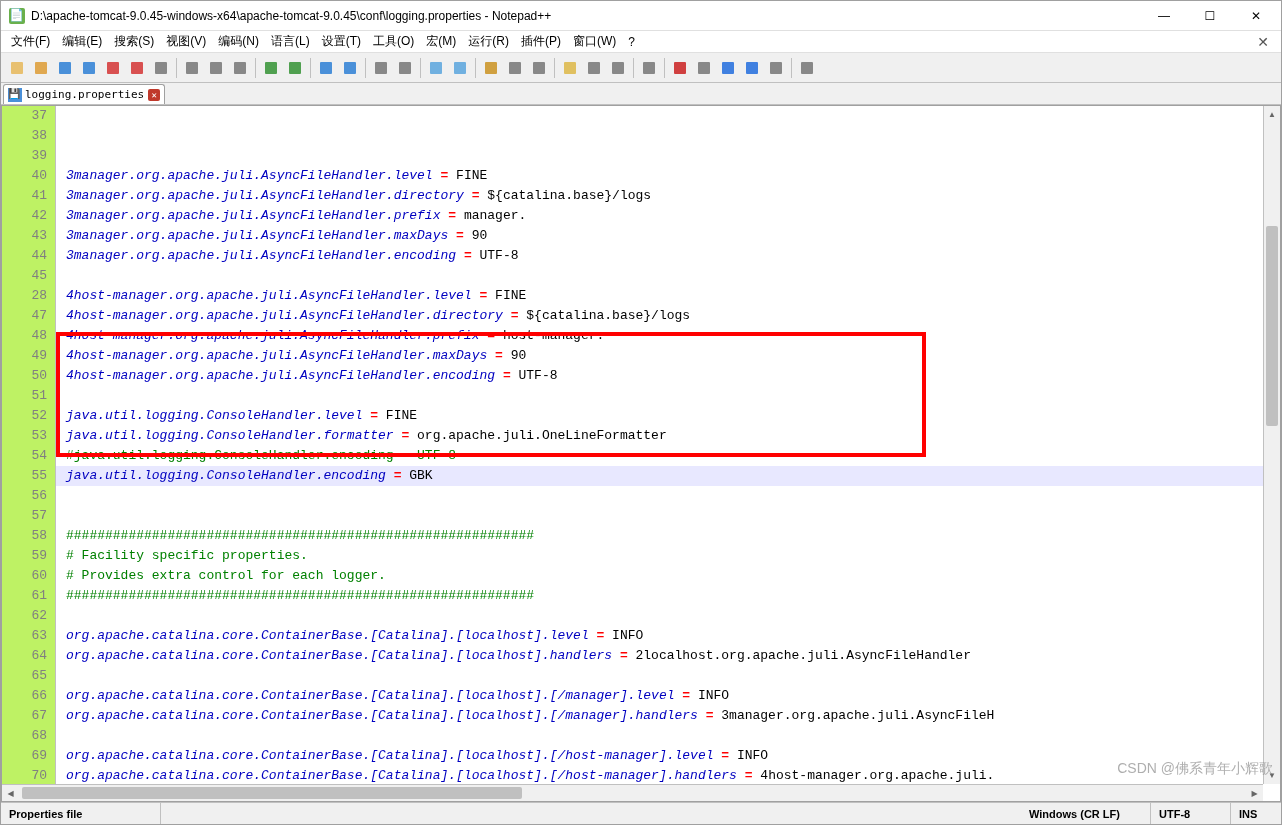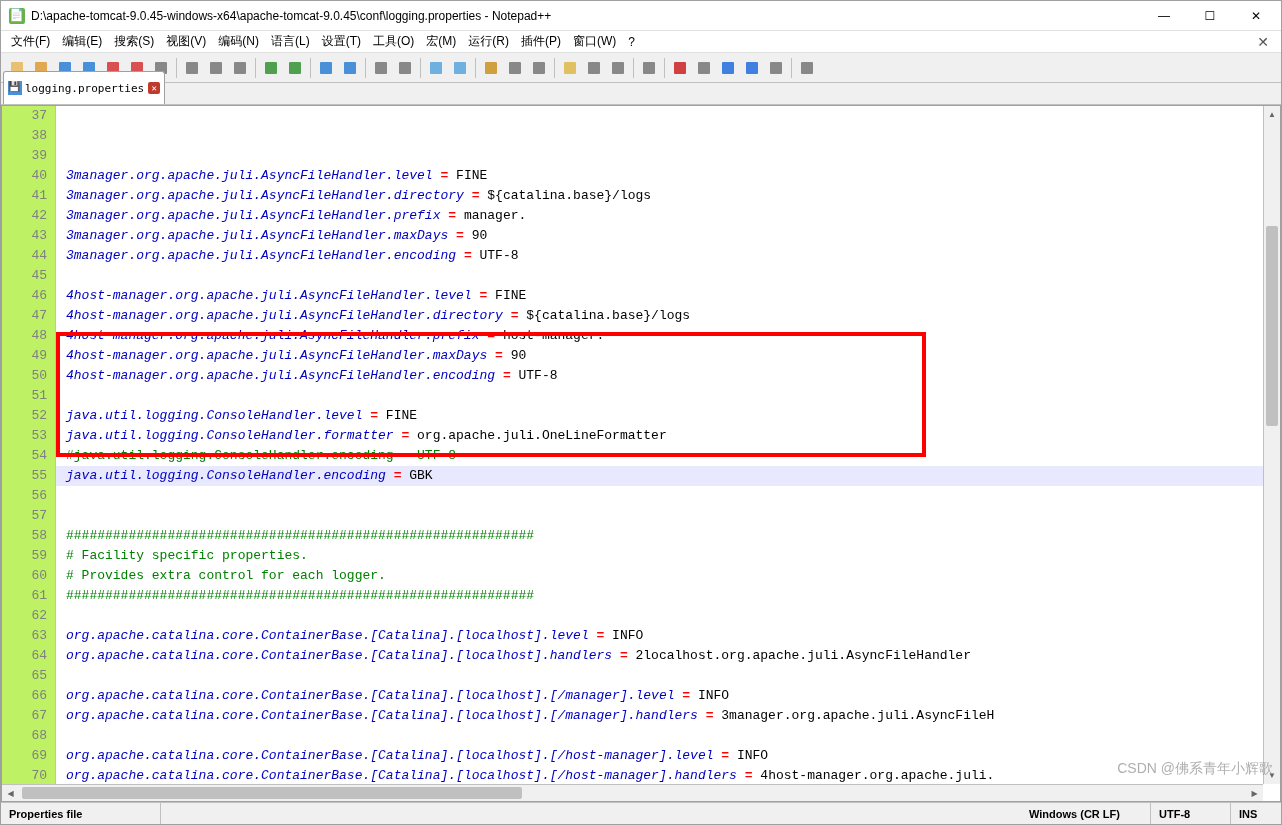--- a/index.html
+++ b/index.html
@@ -12,21 +12,21 @@
   .winbtns { display:flex; }
   .winbtn { width:46px; height:28px; display:flex; align-items:center; justify-content:center; font-size:12px; }
   .menubar { height:22px; display:flex; align-items:center; padding:0 4px; border-bottom:1px solid #e0e0e0; font-family:"Microsoft YaHei",sans-serif; }
   .menuitem { padding:2px 6px; }
   .mclose { margin-left:auto; padding:2px 8px; font-size:14px; color:#555; }
   .toolbar { height:30px; background:#f0f0f0; border-bottom:1px solid #c0c0c0; display:flex; align-items:center; padding:0 4px; gap:0; }
   .tbtn { width:22px; height:22px; margin:0 1px; display:flex; align-items:center; justify-content:center; border:1px solid transparent; border-radius:2px; }
   .tbtn svg { width:16px; height:16px; }
   .tsep { width:1px; height:20px; background:#c0c0c0; margin:0 3px; }
   .tabbar { height:22px; background:#f0f0f0; border-bottom:1px solid #c0c0c0; display:flex; align-items:flex-end; padding:0 2px; }
-  .tab { height:33px; background:#fff; border:1px solid #a0a0a0; border-bottom:none; border-radius:3px 3px 0 0; display:flex; align-items:center; padding:0 4px; font-size:11px; font-family:"SimSun",monospace; }
+  .tab { height:20px; background:#fff; border:1px solid #a0a0a0; border-bottom:none; border-radius:3px 3px 0 0; display:flex; align-items:center; padding:0 4px; font-size:11px; font-family:"SimSun",monospace; }
   .tab .ticon { width:14px; height:14px; background:#4a90d9; margin-right:3px; position:relative; }
   .tab .ticon::before { content:"💾"; font-size:10px; position:absolute; left:0; top:0; }
   .tab .tclose { width:12px; height:12px; background:#c0392b; color:#fff; font-size:9px; display:flex; align-items:center; justify-content:center; margin-left:4px; border-radius:2px; }
   .editor-wrap { flex:1; display:flex; background:#fff; position:relative; overflow:hidden; }
   .editor-border { border:1px solid #a0a0a0; flex:1; display:flex; position:relative; overflow:hidden; }
   .gutter { width:54px; background:#bef264; color:#808080; font-family:Consolas,"Courier New",monospace; font-size:13px; text-align:right; padding-right:8px; line-height:20px; border-right:1px solid #c0c0c0; }
   .code { flex:1; font-family:Consolas,"Courier New",monospace; font-size:13px; line-height:20px; white-space:pre; overflow:hidden; position:relative; }
   .line { height:20px; padding-left:10px; position:relative; }
   .line.cur { background:#e8e8ff; }
   .k1 { color:#0000C0; font-style:italic; }
@@ -261,21 +261,21 @@
         <div class="gutter" id="gutter">
             <div>37</div>
             <div>38</div>
             <div>39</div>
             <div>40</div>
             <div>41</div>
             <div>42</div>
             <div>43</div>
             <div>44</div>
             <div>45</div>
-            <div>46</div>
+            <div>28</div>
             <div>47</div>
             <div>48</div>
             <div>49</div>
             <div>50</div>
             <div>51</div>
             <div>52</div>
             <div>53</div>
             <div>54</div>
             <div>55</div>
             <div>56</div>

